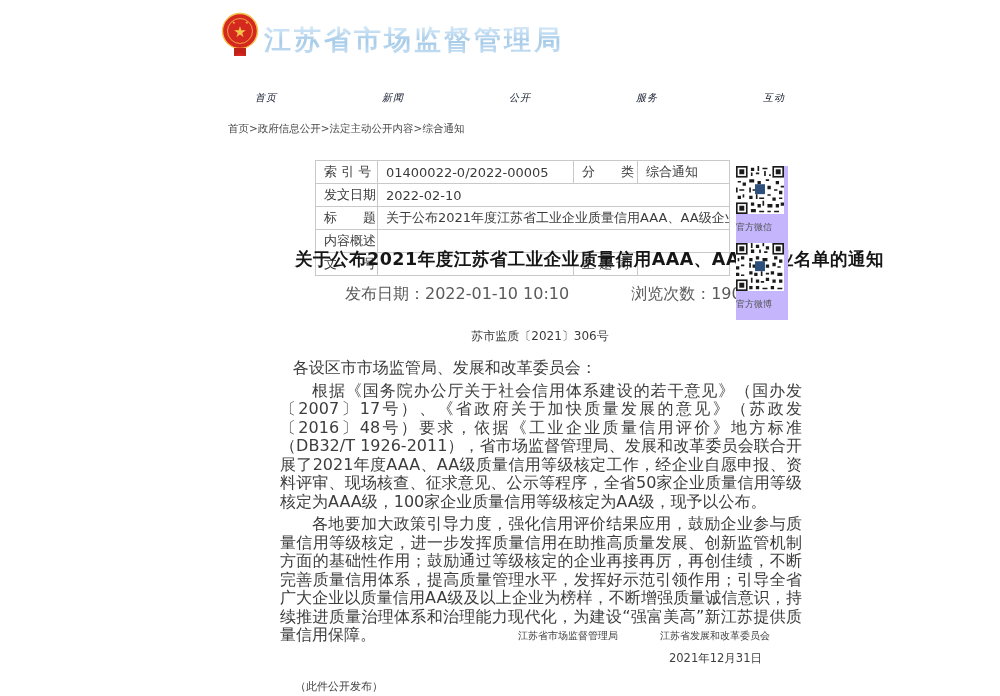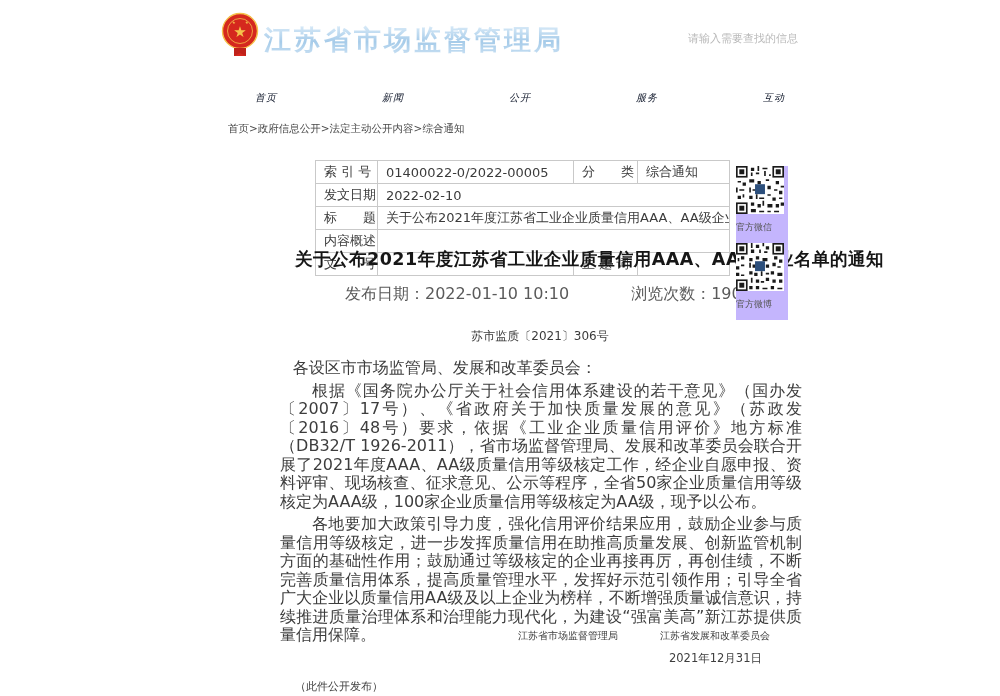--- a/index.html
+++ b/index.html
@@ -72,21 +72,20 @@
       <circle cx="19" cy="19" r="17.5" fill="none" stroke="#f5c24b" stroke-width="1.4"></circle>
       <circle cx="19" cy="19" r="12.5" fill="none" stroke="#f5c24b" stroke-width="0.8"></circle>
       <text x="19" y="25" font-size="15" text-anchor="middle" fill="#f5c24b">★</text>
       <text x="11" y="12" font-size="4" fill="#f5c24b">★</text>
       <text x="24" y="12" font-size="4" fill="#f5c24b">★</text>
       <rect x="13" y="36" width="12" height="8" fill="#d5281e"></rect>
       <path d="M13 44 L19 41 L25 44 L25 36 L13 36 Z" fill="#c0221a"></path>
     </svg>
   </div>
   <div class="site-title">江苏省市场监督管理局</div>
-  <input class="search-input" type="text" placeholder="请输入需要查找的信息" style="">
 
   <div class="nav">
     <span class="nav-item">首页</span>
     <span class="nav-item">新闻</span>
     <span class="nav-item">公开</span>
     <span class="nav-item">服务</span>
     <span class="nav-item">互动</span>
   </div>
 
   <div class="breadcrumb">首页&gt;政府信息公开&gt;法定主动公开内容&gt;综合通知</div>

